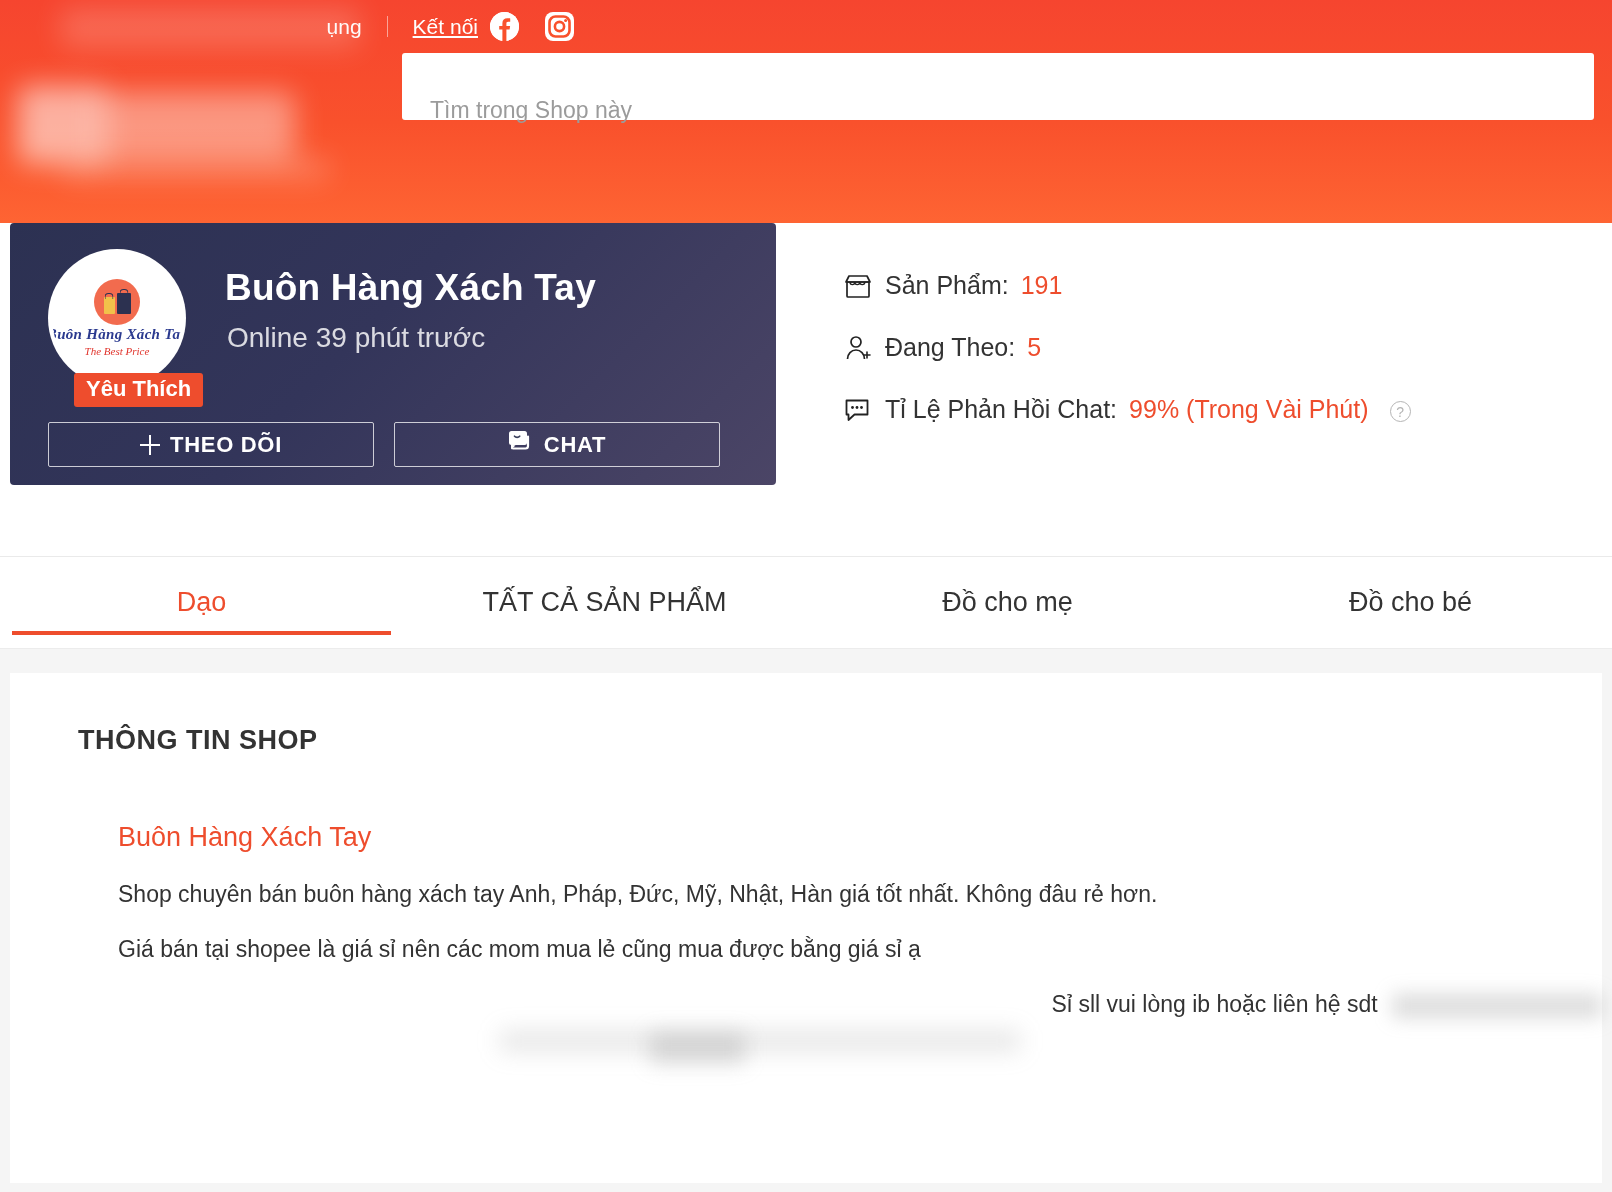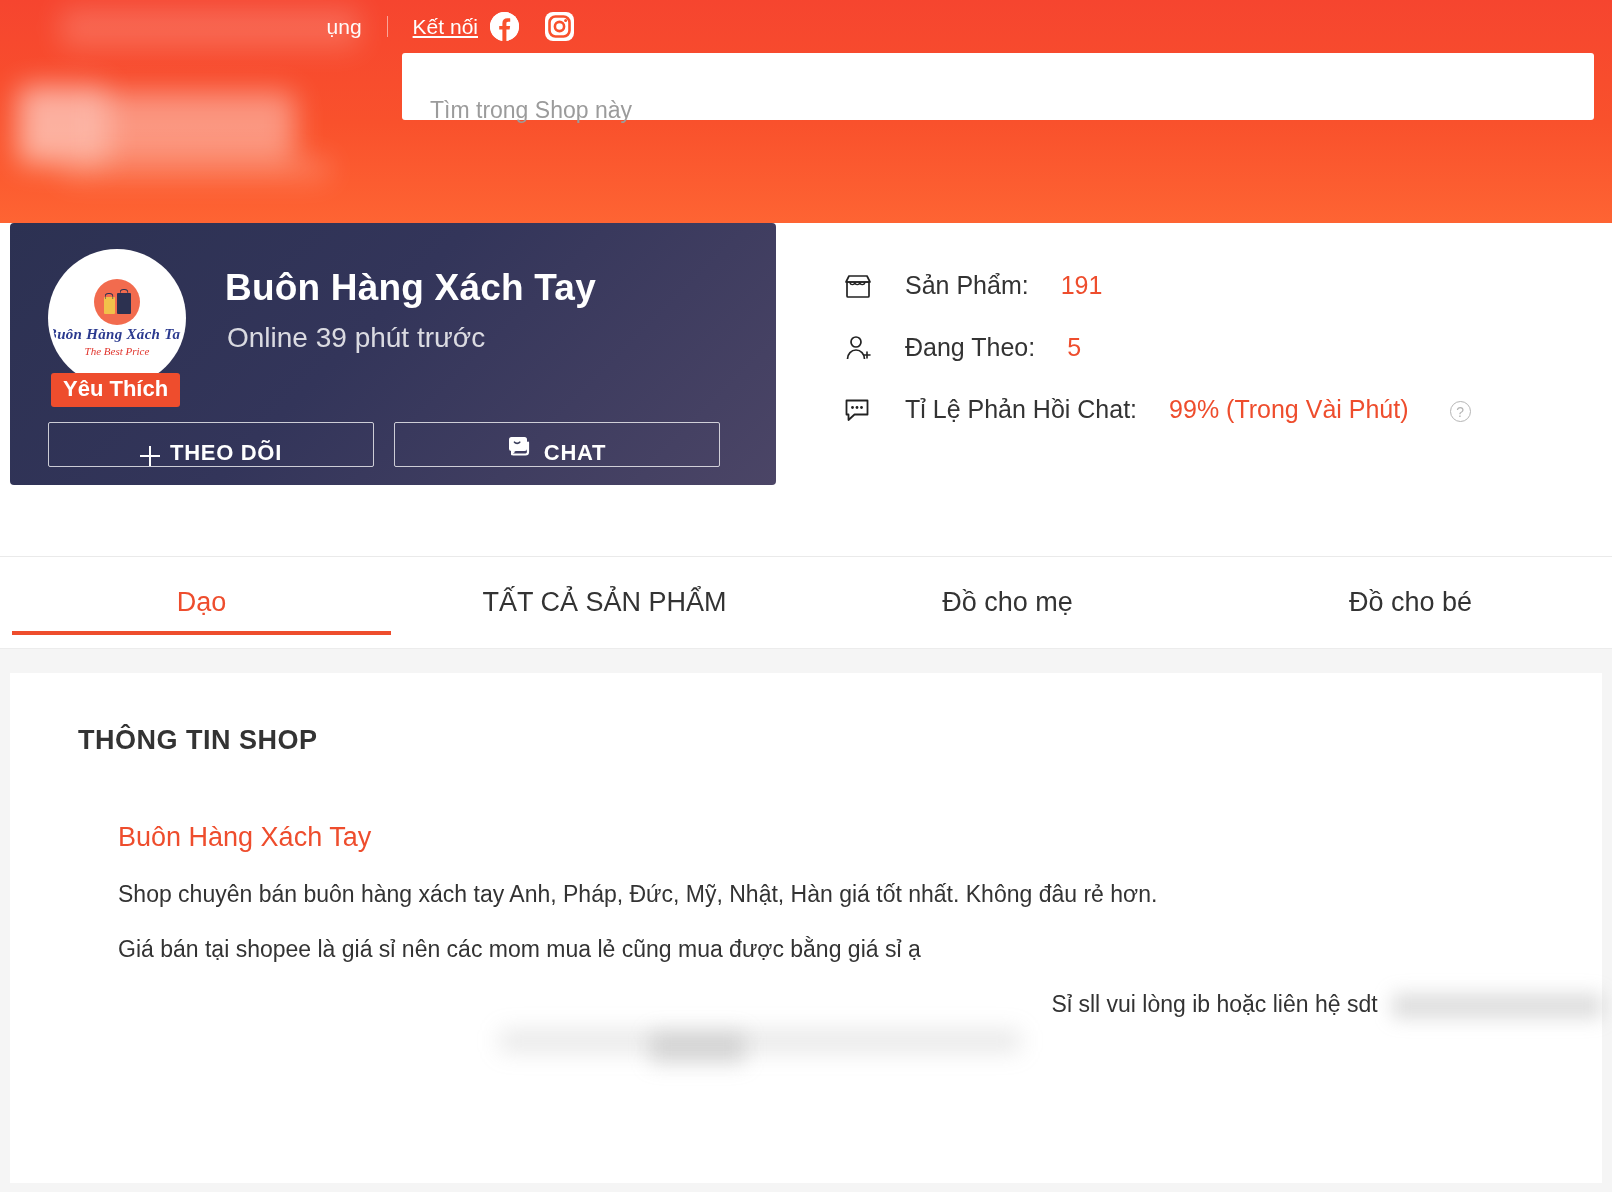--- a/index.html
+++ b/index.html
@@ -192,21 +192,21 @@
     font-family: "Liberation Serif", serif;
     font-style: italic;
     color: #e0332b;
     font-size: 11px;
     margin-top: 3px;
     white-space: nowrap;
   }
 
   .fav-badge {
     position: absolute;
-    left: 41px;
+    left: 64px;
     top: 150px;
     background: #ee4d2d;
     color: #fff;
     font-size: 22px;
     font-weight: bold;
     padding: 4px 12px 6px;
     border-radius: 3px;
     line-height: 1.1;
     white-space: nowrap;
   }
@@ -236,21 +236,21 @@
     top: 199px;
     display: flex;
     gap: 20px;
   }
   .card-btn {
     width: 326px;
     height: 45px;
     border: 1px solid rgba(255,255,255,.75);
     border-radius: 2px;
     display: flex;
-    align-items: flex-end;
+    align-items: center;
     justify-content: center;
     gap: 10px;
     color: #fff;
     font-size: 22px;
     font-weight: bold;
     letter-spacing: .7px;
     cursor: pointer;
     background: transparent;
   }
   .plus-ico {
@@ -266,21 +266,21 @@
 
   
   .stats {
     position: absolute;
     left: 843px;
     top: 48px;
   }
   .stat-row {
     display: flex;
     align-items: center;
-    gap: 32px;
+    gap: 12px;
     margin-bottom: 33px;
     font-size: 25px;
     color: #333;
     white-space: nowrap;
   }
   .stat-row:last-child { margin-bottom: 16px; }
   .stat-ico { width: 30px; display: flex; justify-content: center; }
   .stat-val { color: #ee4d2d; }
   .help-ico {
     display: inline-flex;

